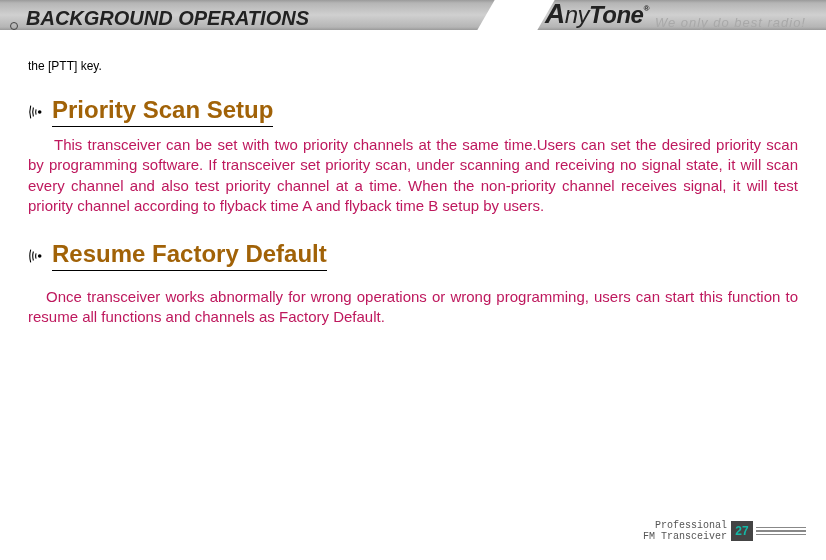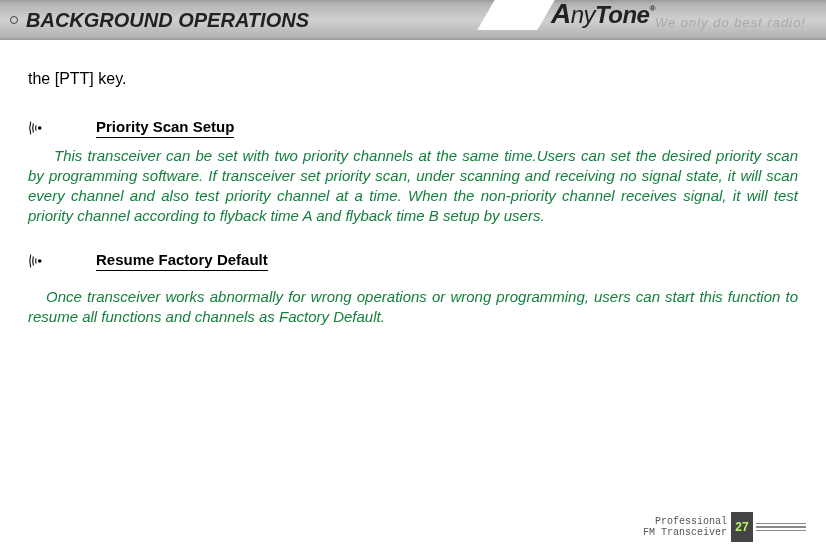--- a/index.html
+++ b/index.html
@@ -10,24 +10,24 @@
     body {
       width: 826px;
       height: 560px;
       background: #fff;
       font-family: Arial, Helvetica, sans-serif;
       position: relative;
       overflow: hidden;
     }
     .header-bar {
       width: 100%;
-      height: 40px;
+      height: 30px;
       background: linear-gradient(to bottom, #9a9a9a 0%, #b5b5b5 10%, #d0d0d0 50%, #b5b5b5 90%, #9a9a9a 100%);
       display: flex;
-      align-items: center;
+      align-items: flex-end;
       padding-left: 10px;
       position: relative;
     }
     .header-bullet {
       width: 8px;
       height: 8px;
       border: 1.5px solid #444;
       border-radius: 50%;
       margin-right: 8px;
     }
@@ -63,74 +63,73 @@
       font-size: 8px;
       position: relative;
       top: -12px;
     }
     .slogan {
       font-size: 13px;
       font-style: italic;
       color: #a9a9a9;
       font-family: "Comic Sans MS", cursive, sans-serif;
       letter-spacing: 1px;
+      margin-left: 6px;
       position: relative;
       top: 8px;
     }
     .header-curve {
       position: absolute;
       right: 280px;
       top: 0;
       width: 60px;
       height: 30px;
       background: #fff;
       transform: skewX(-30deg);
     }
     .content {
       padding: 28px 28px 0 28px;
     }
     .text-block {
-      font-size: 16px;
+      font-size: 12px;
       line-height: 1.35;
       color: #000;
-      margin-bottom: 28px;
+      margin-bottom: 22px;
     }
     .indent {
       text-indent: 18px;
     }
     .section-heading-wrap {
       display: flex;
       align-items: center;
       margin-bottom: 8px;
     }
     .radio-icon {
       width: 18px;
       height: 18px;
       margin-right: 6px;
       position: relative;
     }
     .radio-icon svg {
       display: block;
     }
     .section-heading {
-      font-size: 15px;
-      font-weight: bold;
-      color: #000000;
+      font-size: 24px;
+      font-weight: bold;
+      color: #a16207;
       border-bottom: 1.5px solid #000;
       padding-bottom: 2px;
       display: inline-block;
-      margin-left: 44px;
     }
     .section-text {
       font-size: 15px;
       line-height: 1.35;
-      color: #15803d;
+      color: #be185d;
       text-align: justify;
       margin-bottom: 24px;
-      font-style: italic;
     }
     .section-text .first-indent {
       text-indent: 26px;
       display: block;
     }
     .section-text .para-indent {
       text-indent: 18px;
       display: block;
       margin-top: 16px;
     }
@@ -145,23 +144,23 @@
     .footer-text {
       font-family: "Courier New", monospace;
       font-size: 10px;
       line-height: 1.1;
       color: #555;
       text-align: right;
       margin-right: 4px;
     }
     .page-num {
       background: #444;
-      color: #bef264;
+      color: #14b8a6;
       width: 22px;
-      height: 30px;
+      height: 20px;
       display: flex;
       align-items: center;
       justify-content: center;
       font-size: 12px;
       font-weight: bold;
     }
     .footer-lines {
       width: 50px;
       height: 18px;
       display: flex;

